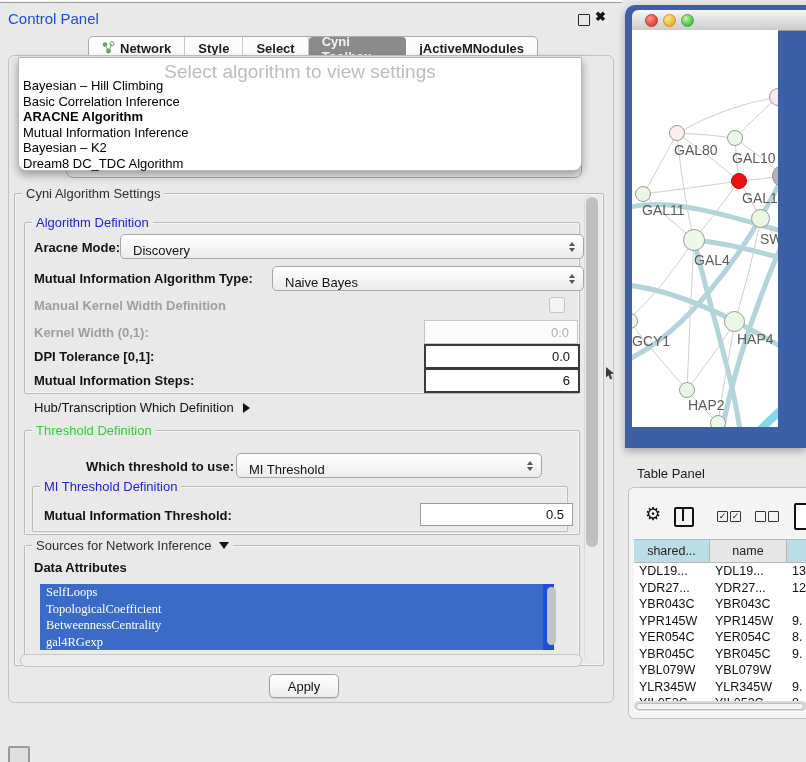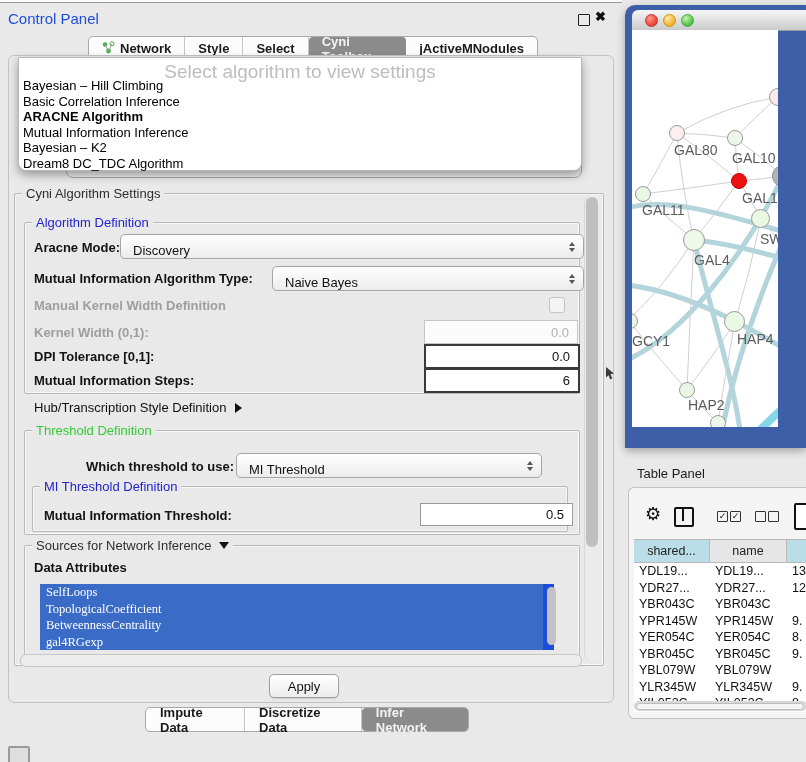--- a/index.html
+++ b/index.html
@@ -190,21 +190,21 @@
   <div class="abs lbl gray" style="left:34px;top:325px;">Kernel Width (0,1):</div>
   <div class="abs field disabled" style="left:424px;top:320px;width:144px;height:22px;">0.0</div>
 
   <div class="abs lbl" style="left:34px;top:349px;">DPI Tolerance [0,1]:</div>
   <div class="abs field strong" style="left:424px;top:344px;width:144px;height:21px;">0.0</div>
 
   <div class="abs lbl" style="left:34px;top:373px;">Mutual Information Steps:</div>
   <div class="abs field strong" style="left:424px;top:368px;width:144px;height:21px;">6</div>
 
   <div class="abs" style="left:34px;top:400px;font-size:13px;color:#111;">
-    <span>Hub/Transcription Style Definition</span><span class="tri-right"></span>
+    <span>Hub/Transcription Which Definition</span><span class="tri-right"></span>
   </div>
 
   <div class="abs group" style="left:24px;top:430px;width:554px;height:103px;"></div>
   <div class="abs gtitle green" style="left:32px;top:423px;">Threshold Definition</div>
 
   <div class="abs lbl" style="left:86px;top:459px;">Which threshold to use:</div>
   <div class="abs combo" style="left:236px;top:453px;width:292px;height:23px;">
     <span>MI Threshold</span>
     <span class="arrows">
         <span class="arr-up"></span>
@@ -228,31 +228,20 @@
     <div class="attr-item">TopologicalCoefficient</div>
     <div class="attr-item">BetweennessCentrality</div>
     <div class="attr-item">gal4RGexp</div>
   </div>
   <div class="abs list-thumb"></div>
 
   <div class="abs hbar"></div>
 
   <div class="abs apply-btn">Apply</div>
 
-  <div class="abs btabbar">
-    <div class="btab">
-        <span>Impute Data</span>
-      </div>
-    <div class="btab">
-        <span>Discretize Data</span>
-      </div>
-    <div class="btab sel">
-        <span>Infer Network</span>
-      </div>
-  </div>
 
   <div class="abs mini-icon"></div>
 
   <svg class="abs cursor" width="10" height="14">
     <path d="M0,0 L8,6.5 L4.6,7.2 L6.2,11.5 L4.2,12.4 L2.6,8.2 L0,10.5 Z" fill="#3c3c3c"></path>
   </svg>
 
   <div class="abs net-frame">
     <div class="abs net-titlebar">
       <div class="abs light red"></div>

